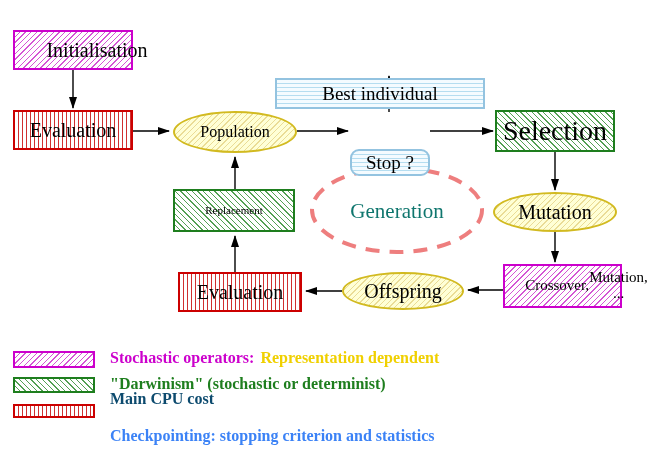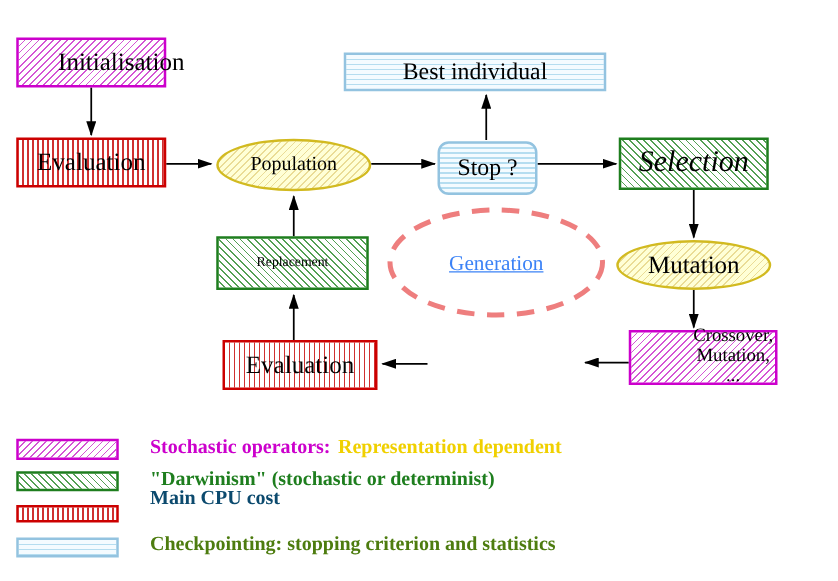--- a/index.html
+++ b/index.html
@@ -13,54 +13,54 @@
     text-align:center;color:#000;box-sizing:border-box;line-height:1.05;
   }
   
   .p-magenta{border:2px solid #cc00cc;
     background:repeating-linear-gradient(135deg,#ffffff 0px,#ffffff 3px,#d455d4 3px,#d455d4 4px);padding-left:48px;}
   .p-green{border:2px solid #1e7e1e;
     background:repeating-linear-gradient(45deg,#ffffff 0px,#ffffff 3px,#53a053 3px,#53a053 4px);}
   .p-red{border:2px solid #cc0000;
     background:repeating-linear-gradient(90deg,#ffffff 0px,#ffffff 3px,#d03030 3px,#d03030 4px);}
   .p-cyan{border:2px solid #93c3e0;
-    background:repeating-linear-gradient(180deg,#f4fbff 0px,#f4fbff 3px,#b5ddf0 3px,#b5ddf0 4px);}
+    background:repeating-linear-gradient(180deg,#f4fbff 0px,#f4fbff 3px,#b5ddf0 3px,#b5ddf0 4px);margin-top:36px;}
   .p-yellow{border:2px solid #d2ba20;border-radius:50%;
     background:repeating-linear-gradient(135deg,#ffffd6 0px,#ffffd6 3px,#eadc96 3px,#eadc96 4px);}
 
   
   #node-initialisation{left:13px;top:30px;width:120px;height:40px;font-size:20px;}
   #node-evaluation-top{left:13px;top:110px;width:120px;height:40px;font-size:20px;}
   #node-population{left:173px;top:111px;width:124px;height:42px;font-size:16px;}
   #node-best-individual{left:275px;top:42px;width:210px;height:31px;font-size:19px;}
-  #node-stop{left:350px;top:113px;width:80px;height:43px;font-size:19px;border-radius:9px;}
-  #node-selection{left:495px;top:110px;width:120px;height:42px;font-size:24px;font-style:italic;}
+  #node-stop{left:350px;top:113px;width:80px;height:27px;font-size:19px;border-radius:9px;}
+  #node-selection{left:495px;top:110px;width:120px;height:42px;font-size:28px;}
   #node-replacement{left:173px;top:189px;width:122px;height:43px;font-size:11px;}
   #node-parents{left:493px;top:192px;width:124px;height:40px;font-size:20px;}
   #node-evaluation-bottom{left:178px;top:272px;width:124px;height:40px;font-size:20px;}
   #node-offspring{left:342px;top:272px;width:122px;height:38px;font-size:20px;}
-  #node-crossover{left:503px;top:264px;width:119px;height:44px;font-size:15px;flex-direction:column;}
+  #node-crossover{left:503px;top:264px;width:119px;height:44px;font-size:15px;flex-direction:row;}
   #generation-label{
     position:absolute;left:312px;top:198px;width:170px;height:26px;
     display:flex;align-items:center;justify-content:center;
-    color:#3b82f6;font-size:17px;text-decoration:underline;
+    color:#0f766e;font-size:21px;
   }
 
   
   .swatch{position:absolute;left:13px;width:82px;box-sizing:border-box;}
   #swatch-stochastic{top:351px;height:17px;}
   #swatch-darwinism{top:377px;height:16px;}
   #swatch-cpu{top:404px;height:14px;}
   #swatch-checkpointing{top:430px;height:16px;}
-  .legend-text{position:absolute;left:110px;font-size:16px;font-weight:bold;white-space:nowrap;margin-left:10px;}
+  .legend-text{position:absolute;left:110px;font-size:16px;font-weight:bold;white-space:nowrap;}
   #legend-text-stochastic{top:349px;color:#cc00cc;}
   #legend-text-stochastic .gold{color:#f0d000;margin-left:6px;font-weight:bold;}
   #legend-text-darwinism{top:375px;color:#1e7e1e;}
   #legend-text-cpu{top:390px;color:#0c4a6e;}
-  #legend-text-checkpointing{top:427px;color:#4d7c0f;}
+  #legend-text-checkpointing{top:427px;color:#3b82f6;}
 </style>
 </head>
 <body>
 
 <div id="canvas">
 
   <svg id="edges" viewBox="0 0 670 465" xmlns="http://www.w3.org/2000/svg">
     <defs>
       <marker id="ah" markerWidth="12" markerHeight="8" refX="11" refY="4" orient="auto" markerUnits="userSpaceOnUse">
         <path d="M0,0 L12,4 L0,8 Z" fill="#000"></path>
@@ -93,20 +93,21 @@
   <div class="node p-green" id="node-selection">Selection</div>
 
   <div class="node p-green" id="node-replacement">Replacement</div>
 
   <div id="generation-label">Generation</div>
 
   <div class="node p-yellow" id="node-parents">Mutation</div>
 
   <div class="node p-red" id="node-evaluation-bottom">Evaluation</div>
 
+  <div class="node p-yellow" id="node-offspring">Offspring</div>
 
   <div class="node p-magenta" id="node-crossover">
     <div>Crossover,</div>
     <div>Mutation, ...</div>
   </div>
 
   <div class="swatch p-magenta" id="swatch-stochastic"></div>
   <div class="legend-text" id="legend-text-stochastic">
     <span>Stochastic operators:</span><span class="gold">Representation dependent</span>
   </div>

